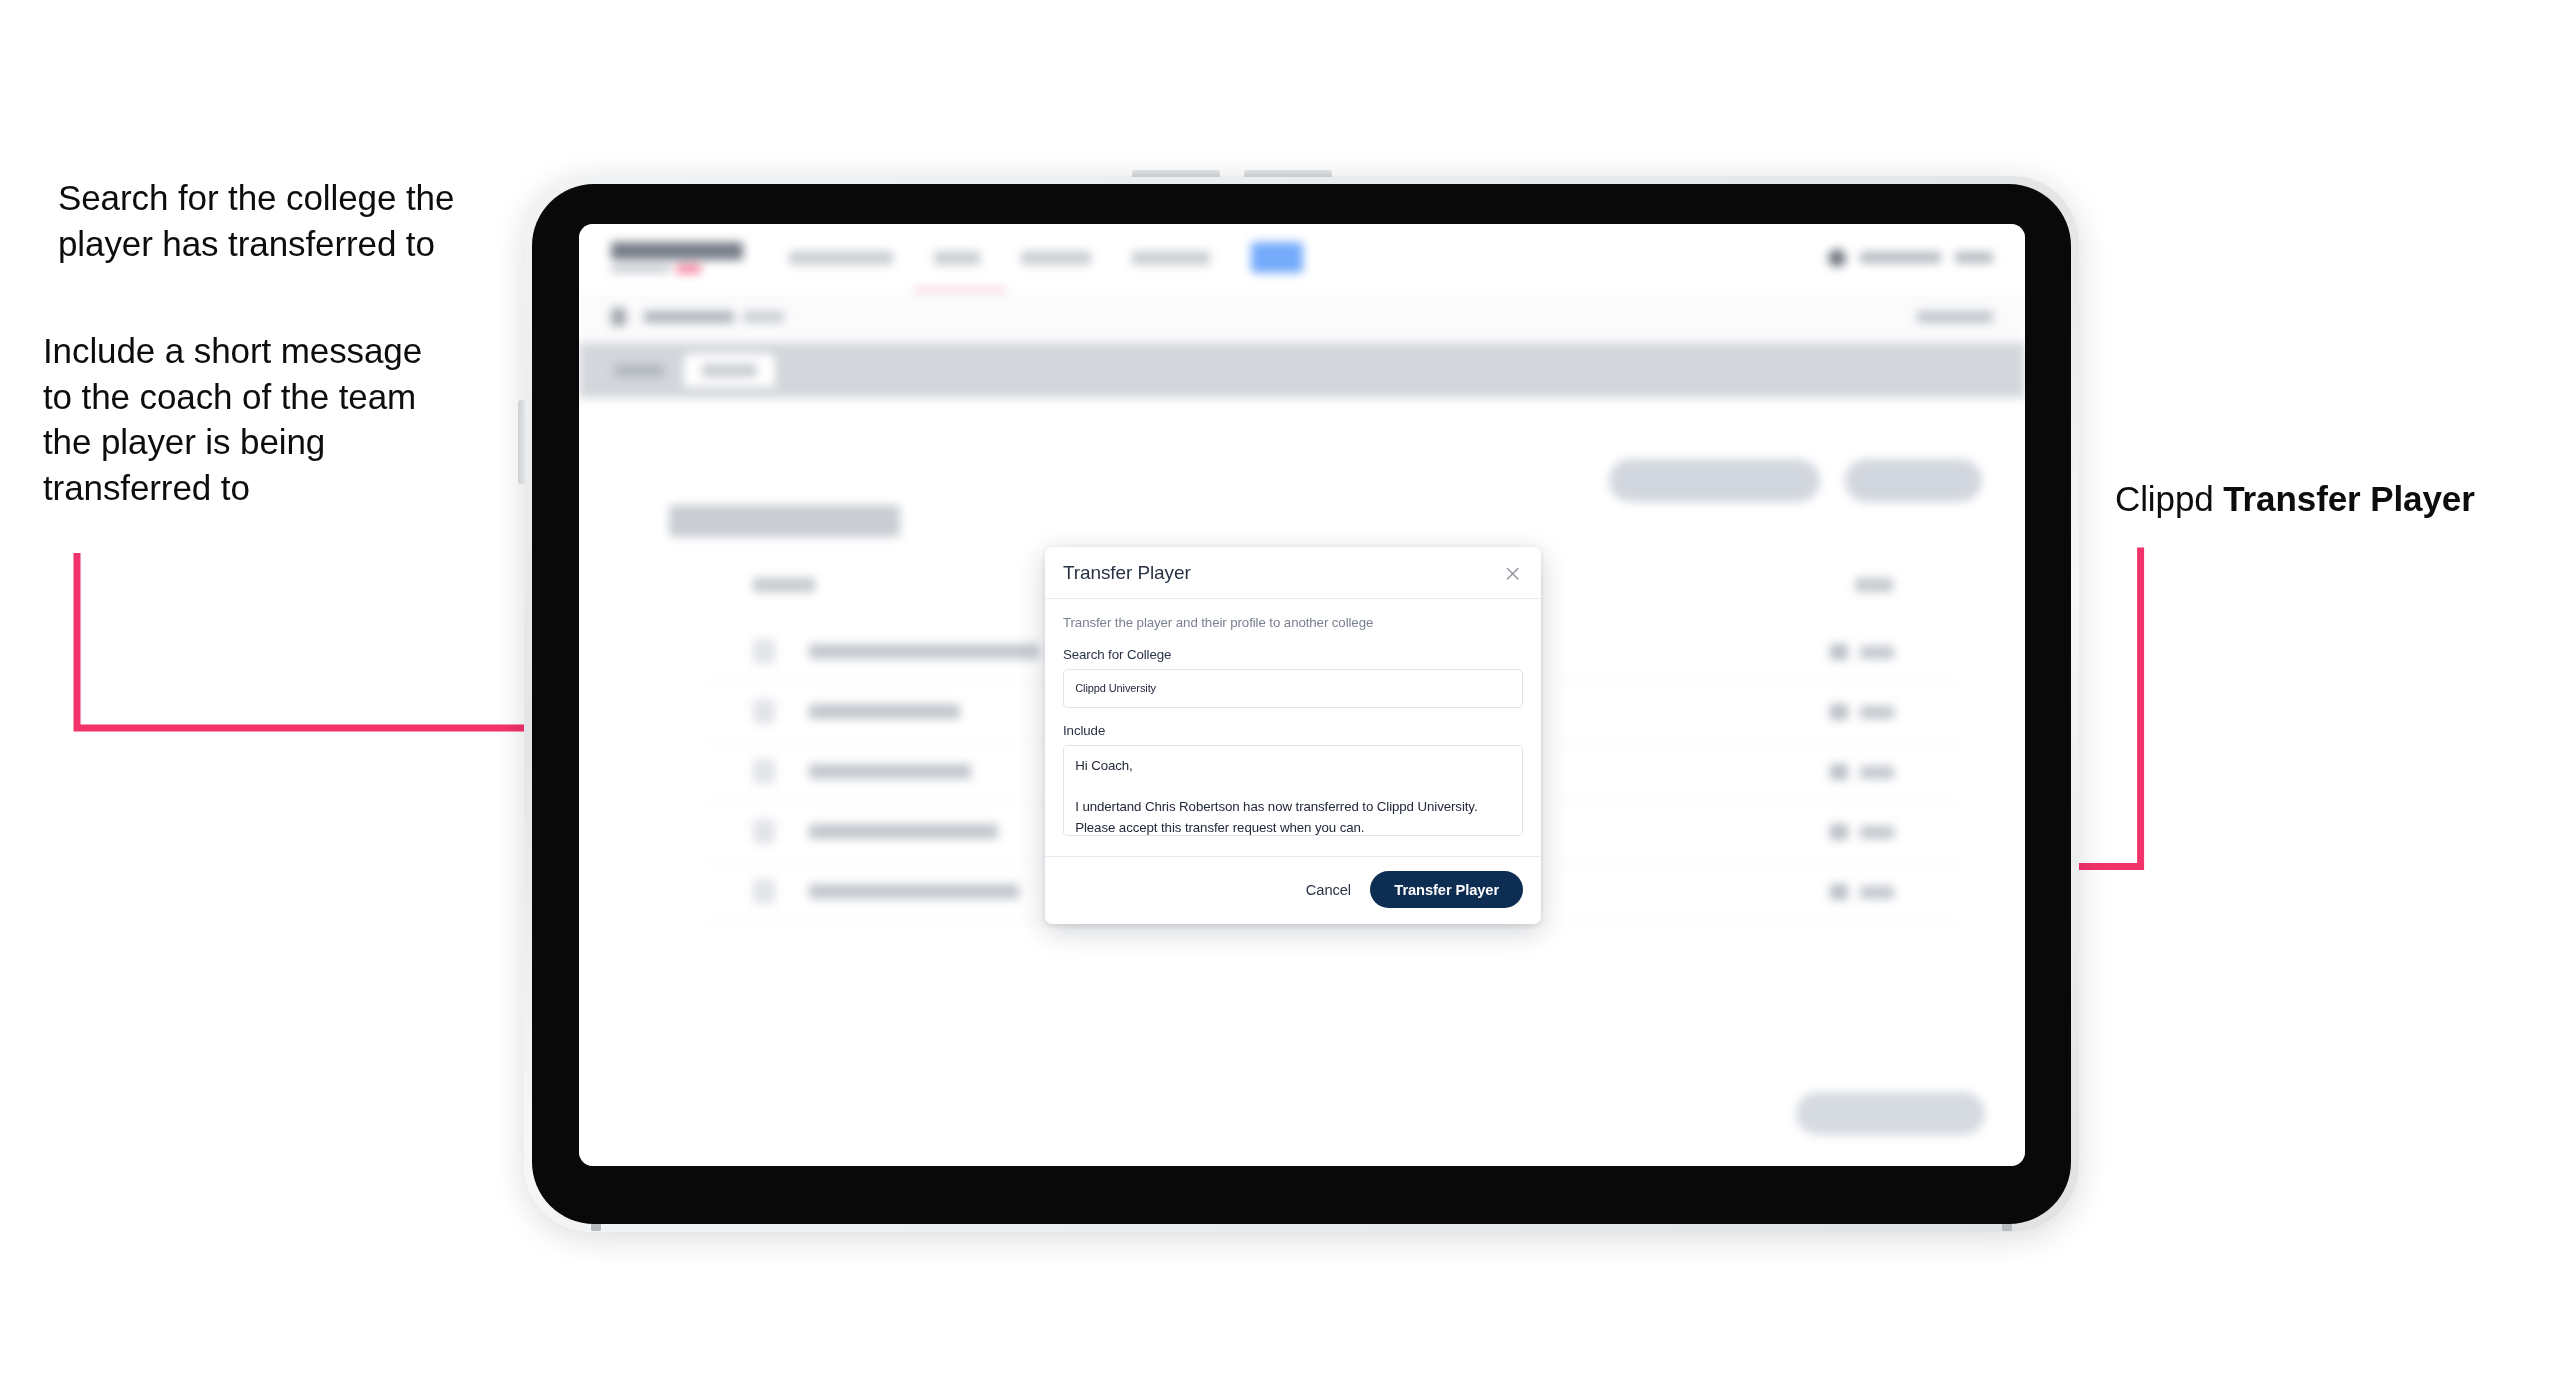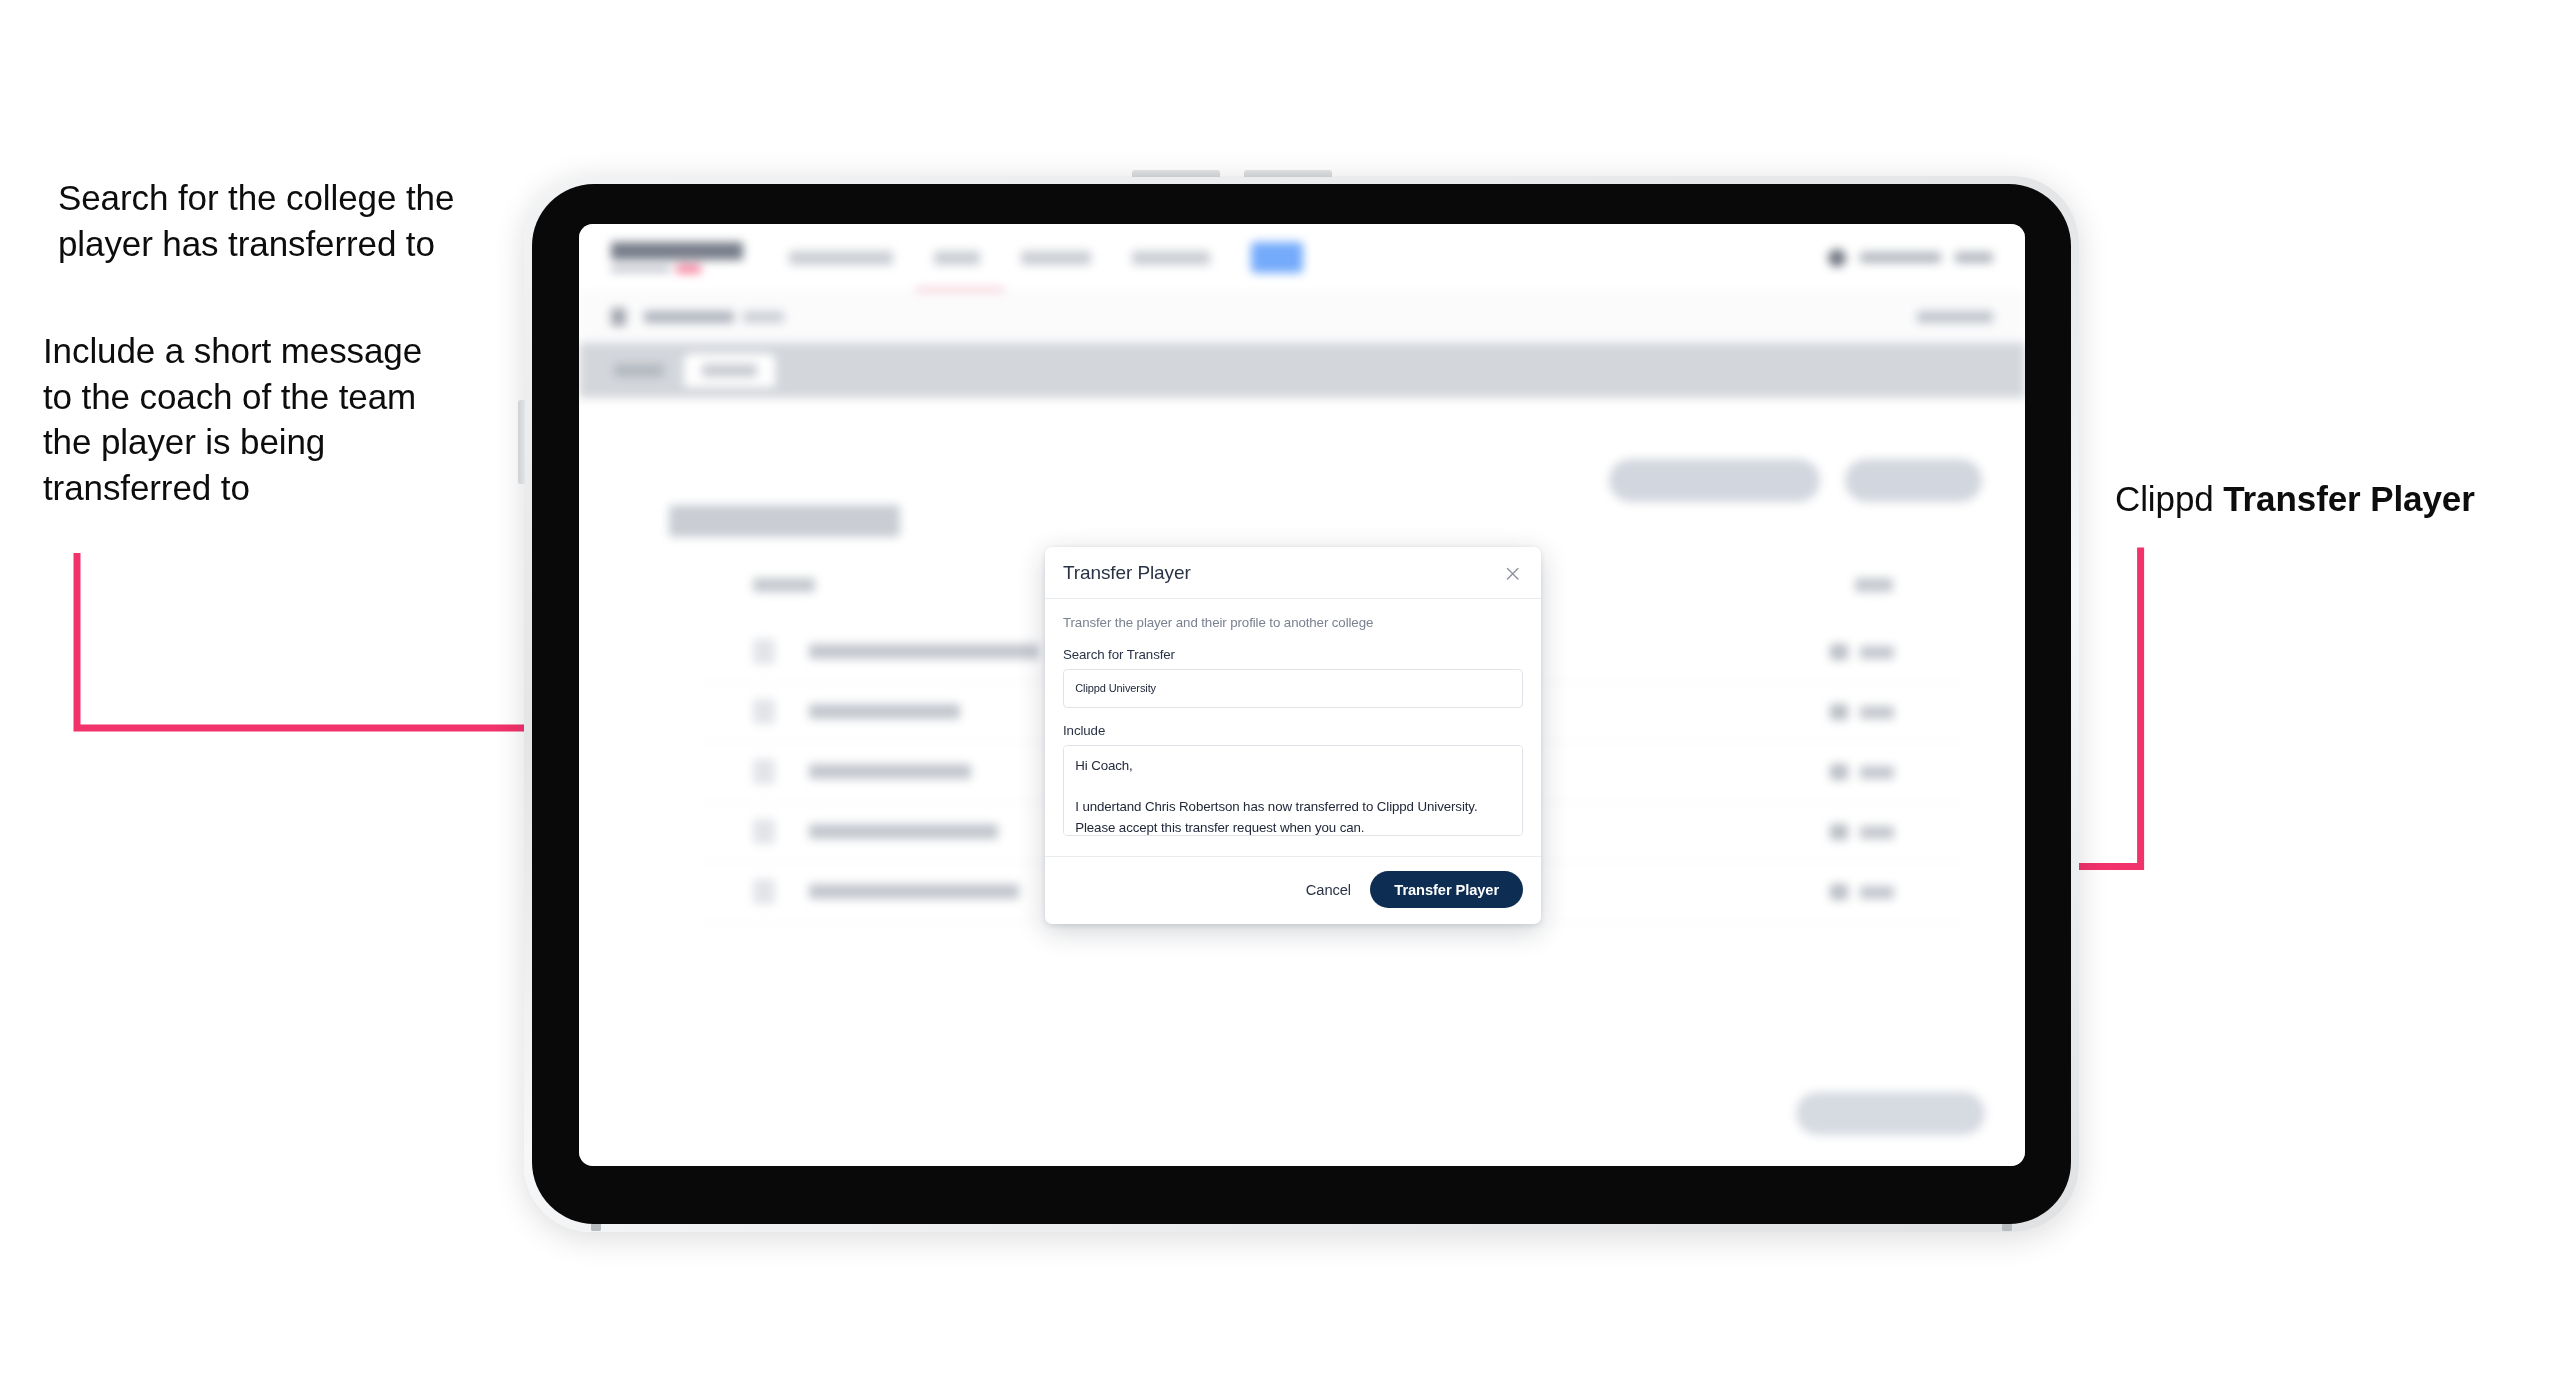--- a/index.html
+++ b/index.html
@@ -448,21 +448,21 @@
             <svg width="15.4" height="15.4" viewBox="0 0 22 22" aria-hidden="true">
               <path d="M3.5,3.5 L18.5,18.5 M18.5,3.5 L3.5,18.5" stroke="#8b9099" stroke-width="1.9" stroke-linecap="round" fill="none"></path>
             </svg>
           </div>
         </div>
 
         <div id="modal-body">
           <p id="modal-subtitle">Transfer the player and their profile to another college</p>
 
           <div>
-            <div class="field-label">Search for Transfer</div>
+            <div class="field-label">Search for College</div>
             <input id="college-input" type="text" value="Clippd University" style="">
           </div>
 
           <div id="field-message-group">
             <div class="field-label">Include</div>
             <textarea id="message-textarea" style="">Hi Coach,
 
 I undertand Chris Robertson has now transferred to Clippd University. Please accept this transfer request when you can.</textarea>
           </div>
         </div>

